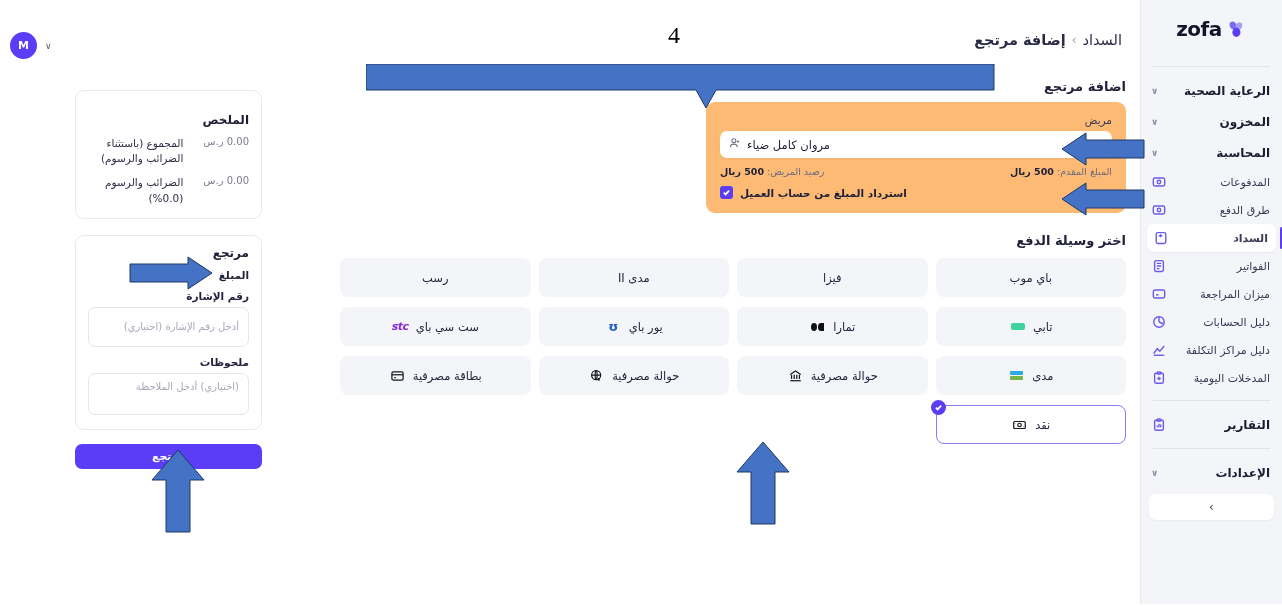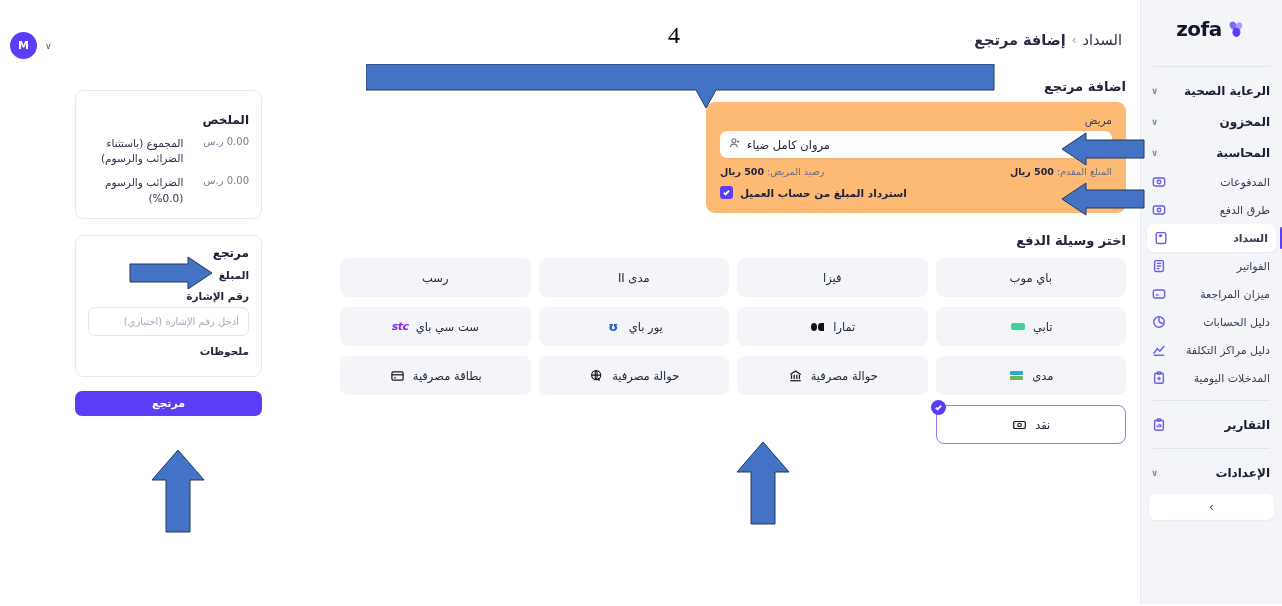--- a/index.html
+++ b/index.html
@@ -128,21 +128,21 @@
   .ret-card { background: #fff; border: 1px solid #e7e9f1; border-radius: 9px; padding: 10px 12px 14px; margin-top: 16px; }
   .ret-title { font-size: 12px; font-weight: 700; color: #1d1d36; text-align: right; margin-bottom: 8px; }
   .ret-lbl { font-size: 10.5px; font-weight: 700; color: #22223c; text-align: right; margin: 9px 0 5px; }
   .amt-box {
     border: 1px solid #e4e6ee; border-radius: 7px; height: 29px; display: flex; align-items: center;
     padding: 0 9px; justify-content: space-between; flex-direction: row-reverse;
   }
   .amt-val { font-size: 13px; color: #1c1c33; }
   .amt-cur { font-size: 9.5px; color: #8b8ba3; }
   .txt-box {
-    border: 1px solid #e4e6ee; border-radius: 7px; height: 29px; display: flex; align-items: center;
+    border: 1px solid #e4e6ee; border-radius: 7px; height: 40px; display: flex; align-items: center;
     padding: 0 9px; font-size: 10px; color: #a7a7bb; justify-content: flex-start;
   }
   .txt-box.area { height: 42px; align-items: flex-start; padding-top: 7px; }
   .submit-btn {
     margin-top: 14px; height: 25px; background: #5b3df5; color: #fff; border-radius: 7px;
     display: flex; align-items: center; justify-content: center; font-size: 11px; font-weight: 700; cursor: pointer;
   }
 
   
   .anno { position: absolute; pointer-events: none; }
@@ -456,20 +456,21 @@
         <div class="sum-val">0.00 ر.س</div>
       </div>
     </section>
 
     <section class="ret-card">
       <div class="ret-title">مرتجع</div>
       <div class="ret-lbl">المبلغ</div>
       <div class="ret-lbl">رقم الإشارة</div>
       <div class="txt-box">أدخل رقم الإشارة (اختياري)</div>
       <div class="ret-lbl">ملحوظات</div>
+      <div class="txt-box area">(اختياري) أدخل الملاحظة</div>
     </section>
 
     <div class="submit-btn">مرتجع</div>
   </aside>
 
   <div class="anno" style="inset:0;">
     <span class="anno-num" style="left:668px;top:22px;">4</span>
 
     <svg style="position:absolute;left:366px;top:64px;" width="632" height="46">
       <path d="M0 0 H628 V26 H350 V26 L340 44 L330 26 H0 Z" fill="#4472c4" stroke="#1f3864" stroke-width="1"></path>

